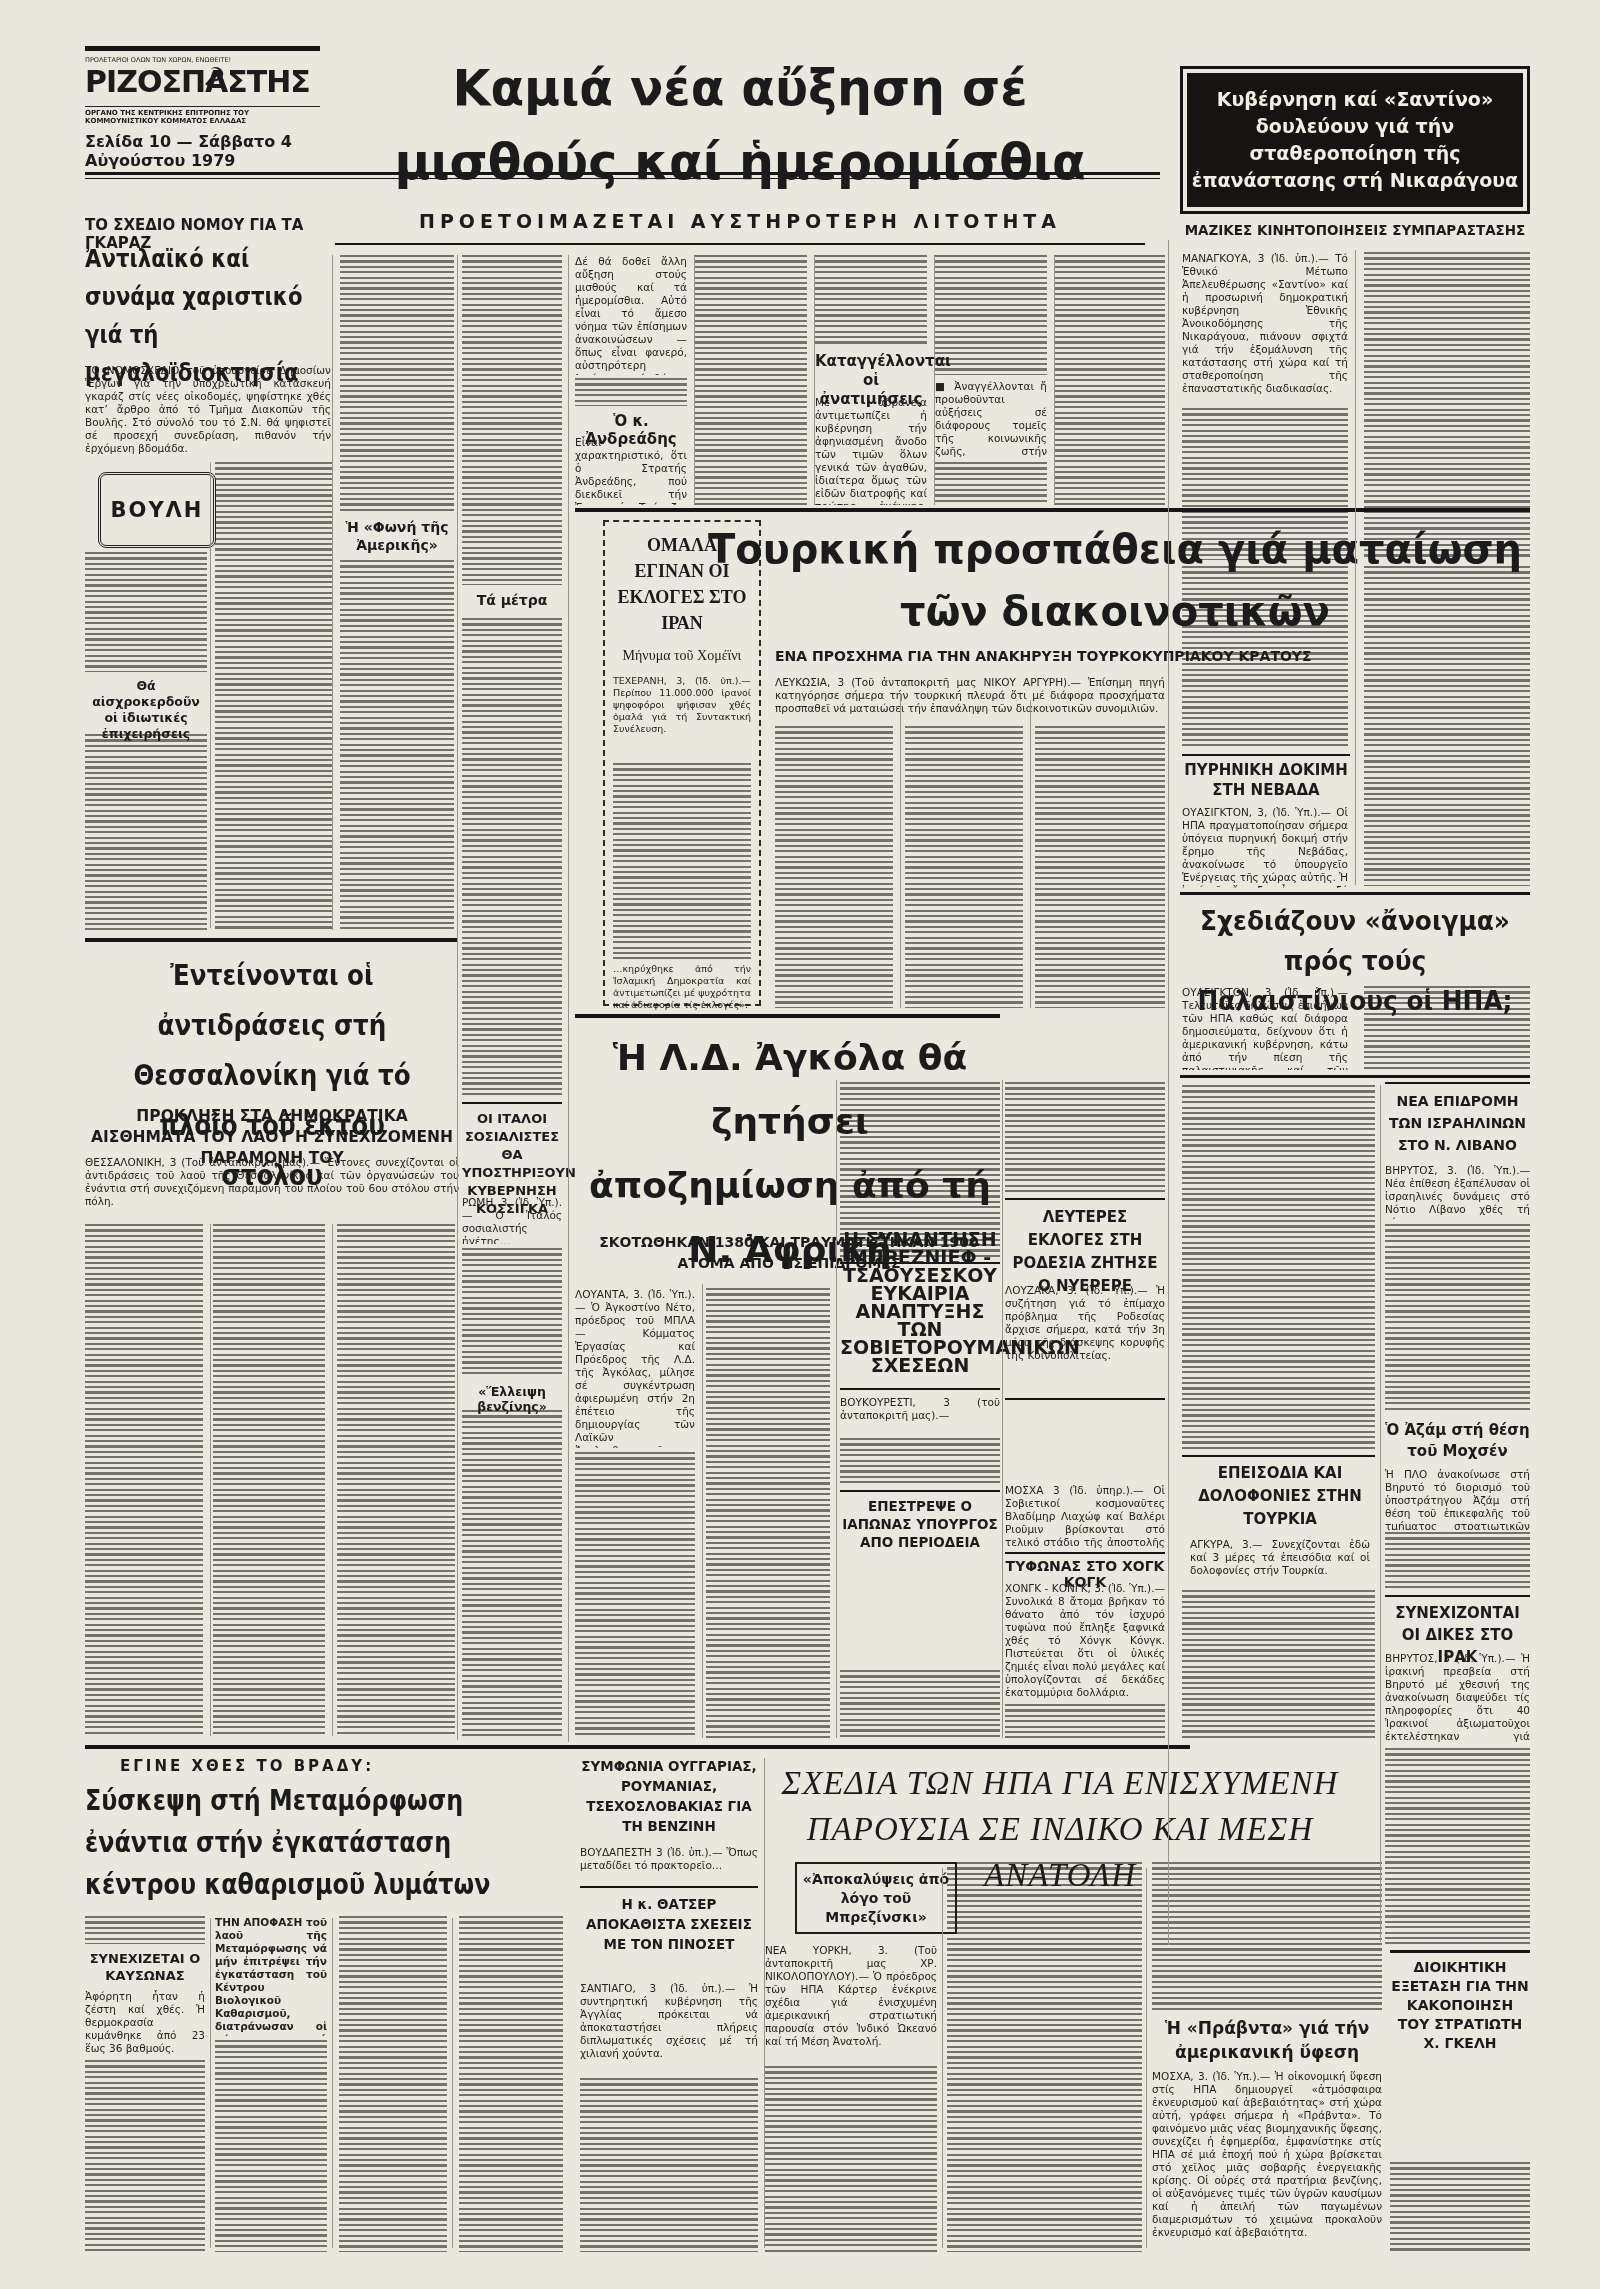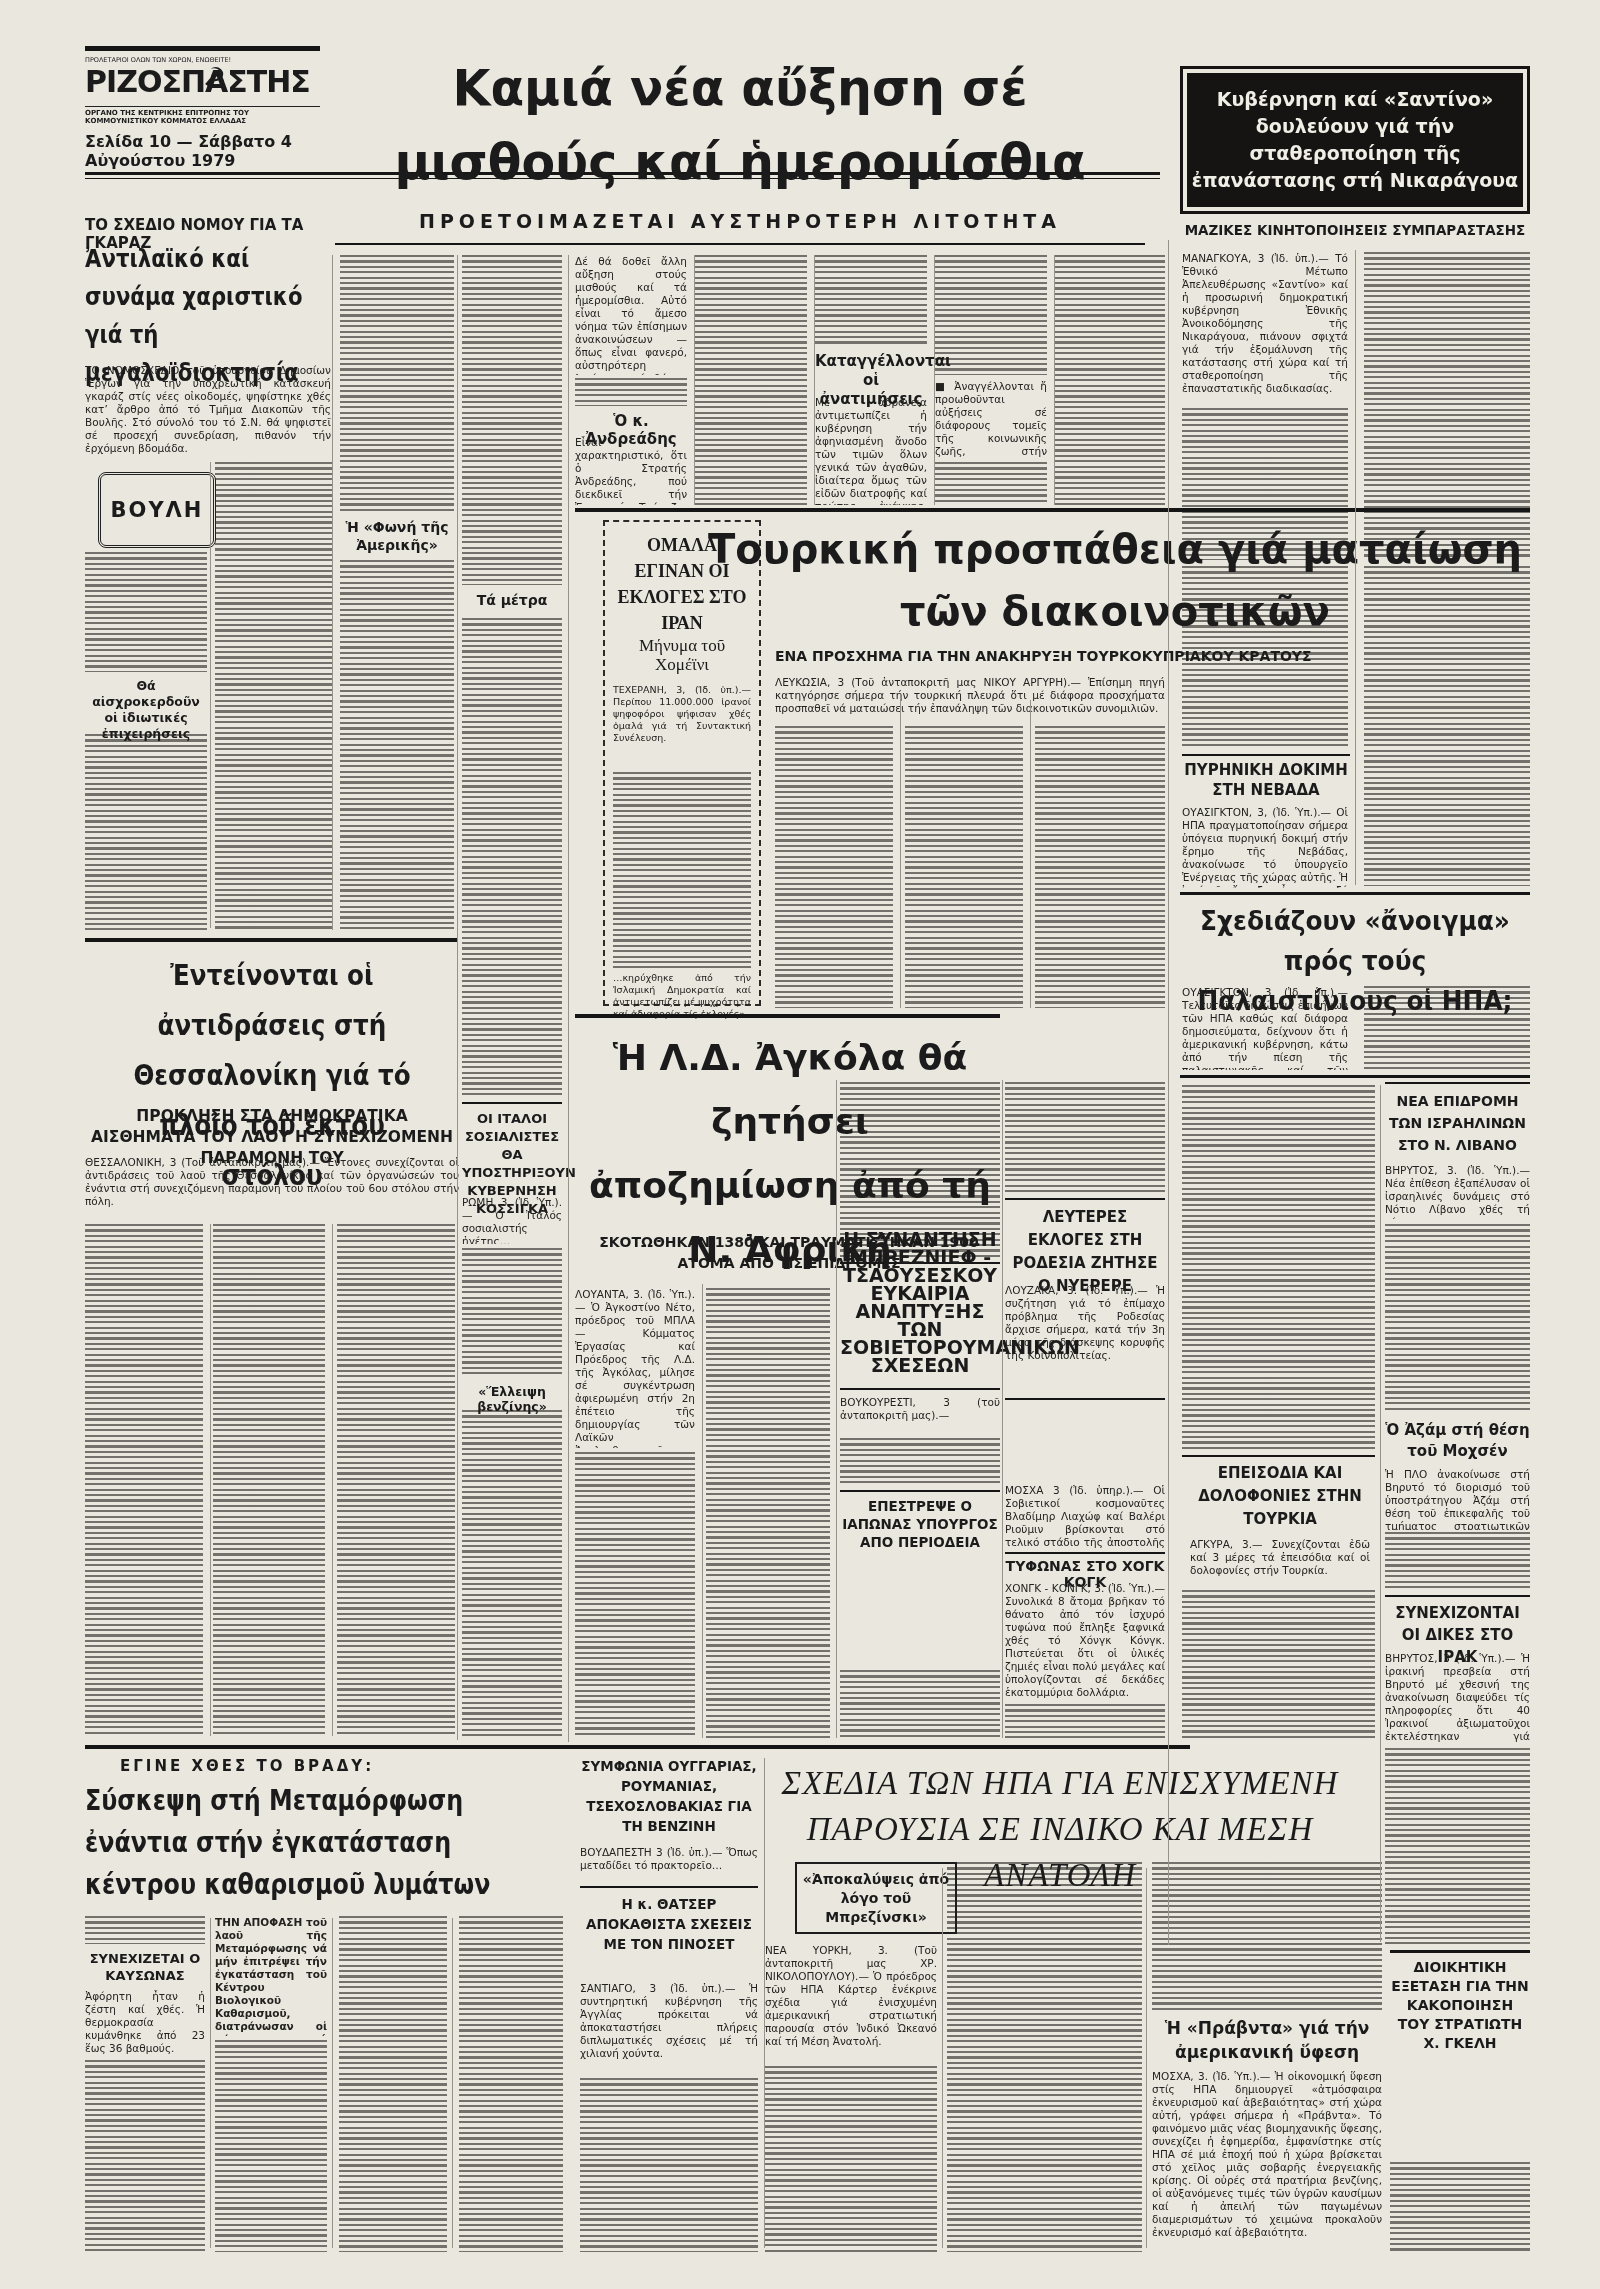--- a/index.html
+++ b/index.html
@@ -78,21 +78,21 @@
   <div class="abs j clip" style="left:815px;top:396px;width:112px;height:109px">Μέ ἀδράνεια ἀντιμετωπίζει ἡ κυβέρνηση τήν ἀφηνιασμένη ἄνοδο τῶν τιμῶν ὅλων γενικά τῶν ἀγαθῶν, ἰδιαίτερα ὅμως τῶν εἰδῶν διατροφῆς καί πρώτης ἀνάγκης, ἐπισημαίνεται σ’ ἐρώτηση πού κατάθεσαν βουλευτές τοῦ ΠΑΣΟΚ. Στήν ἐρώτηση ἀνάμεσα σ’ ἄλλα, ἐπισημαίνεται ὅτι:</div>
   <div class="abs fill" style="left:935px;top:255px;width:112px;height:120px"></div>
   <div class="abs j clip" style="left:935px;top:380px;width:112px;height:78px">■ Ἀναγγέλλονται ἤ προωθοῦνται αὐξήσεις σέ διάφορους τομεῖς τῆς κοινωνικῆς ζωῆς, στήν ἀσφάλιση αὐτοκινήτων καί στά δίδακτρα τῶν ἰδιωτικῶν ἐκπαιδευτηρίων (20 - 35%).</div>
   <div class="abs fill" style="left:935px;top:462px;width:112px;height:43px"></div>
   <div class="abs fill" style="left:1055px;top:255px;width:110px;height:250px"></div>
 
   <div class="abs rule" style="left:575px;top:508px;width:955px;height:4px"></div>
 
   <div class="abs dash" style="left:603px;top:520px;width:158px;height:486px;box-sizing:border-box;padding:10px 8px">
     <div class="b c sf" style="font-size:18px;line-height:26px">ΟΜΑΛΑ ΕΓΙΝΑΝ ΟΙ ΕΚΛΟΓΕΣ ΣΤΟ ΙΡΑΝ</div>
-    <div class="c sf" style="font-size:17px;line-height:19px;">Μήνυμα τοῦ Χομέϊνι</div>
+    <div class="c sf" style="font-size:14px;line-height:19px;margin-top:10px">Μήνυμα τοῦ Χομέϊνι</div>
     <div class="j clip" style="font-size:9.5px;line-height:12px;height:84px;margin-top:10px">ΤΕΧΕΡΑΝΗ, 3, (Ἰδ. ὑπ.).— Περίπου 11.000.000 ἰρανοί ψηφοφόροι ψήφισαν χθές ὁμαλά γιά τή Συντακτική Συνέλευση.</div>
     <div class="fill" style="height:196px;margin-top:4px"></div>
     <div class="j clip" style="font-size:9.5px;line-height:12px;height:60px;margin-top:4px">…κηρύχθηκε ἀπό τήν Ἰσλαμική Δημοκρατία καί ἀντιμετωπίζει μέ ψυχρότητα καί ἀδιαφορία τίς ἐκλογές».</div>
   </div>
 
   <div class="abs b c" style="left:700px;top:518px;width:830px;font-size:40px;line-height:62px">Τουρκική προσπάθεια γιά ματαίωση τῶν διακοινοτικῶν</div>
   <div class="abs b" style="left:775px;top:648px;width:640px;font-size:14px">ΕΝΑ ΠΡΟΣΧΗΜΑ ΓΙΑ ΤΗΝ ΑΝΑΚΗΡΥΞΗ ΤΟΥΡΚΟΚΥΠΡΙΑΚΟΥ ΚΡΑΤΟΥΣ</div>
   <div class="abs j clip" style="left:775px;top:676px;width:390px;height:44px">ΛΕΥΚΩΣΙΑ, 3 (Τοῦ ἀνταποκριτῆ μας ΝΙΚΟΥ ΑΡΓΥΡΗ).— Ἐπίσημη πηγή κατηγόρησε σήμερα τήν τουρκική πλευρά ὅτι μέ διάφορα προσχήματα προσπαθεῖ νά ματαιώσει τήν ἐπανάληψη τῶν διακοινοτικῶν συνομιλιῶν.</div>
   <div class="abs fill" style="left:775px;top:726px;width:118px;height:282px"></div>
   <div class="abs fill" style="left:905px;top:726px;width:118px;height:282px"></div>

